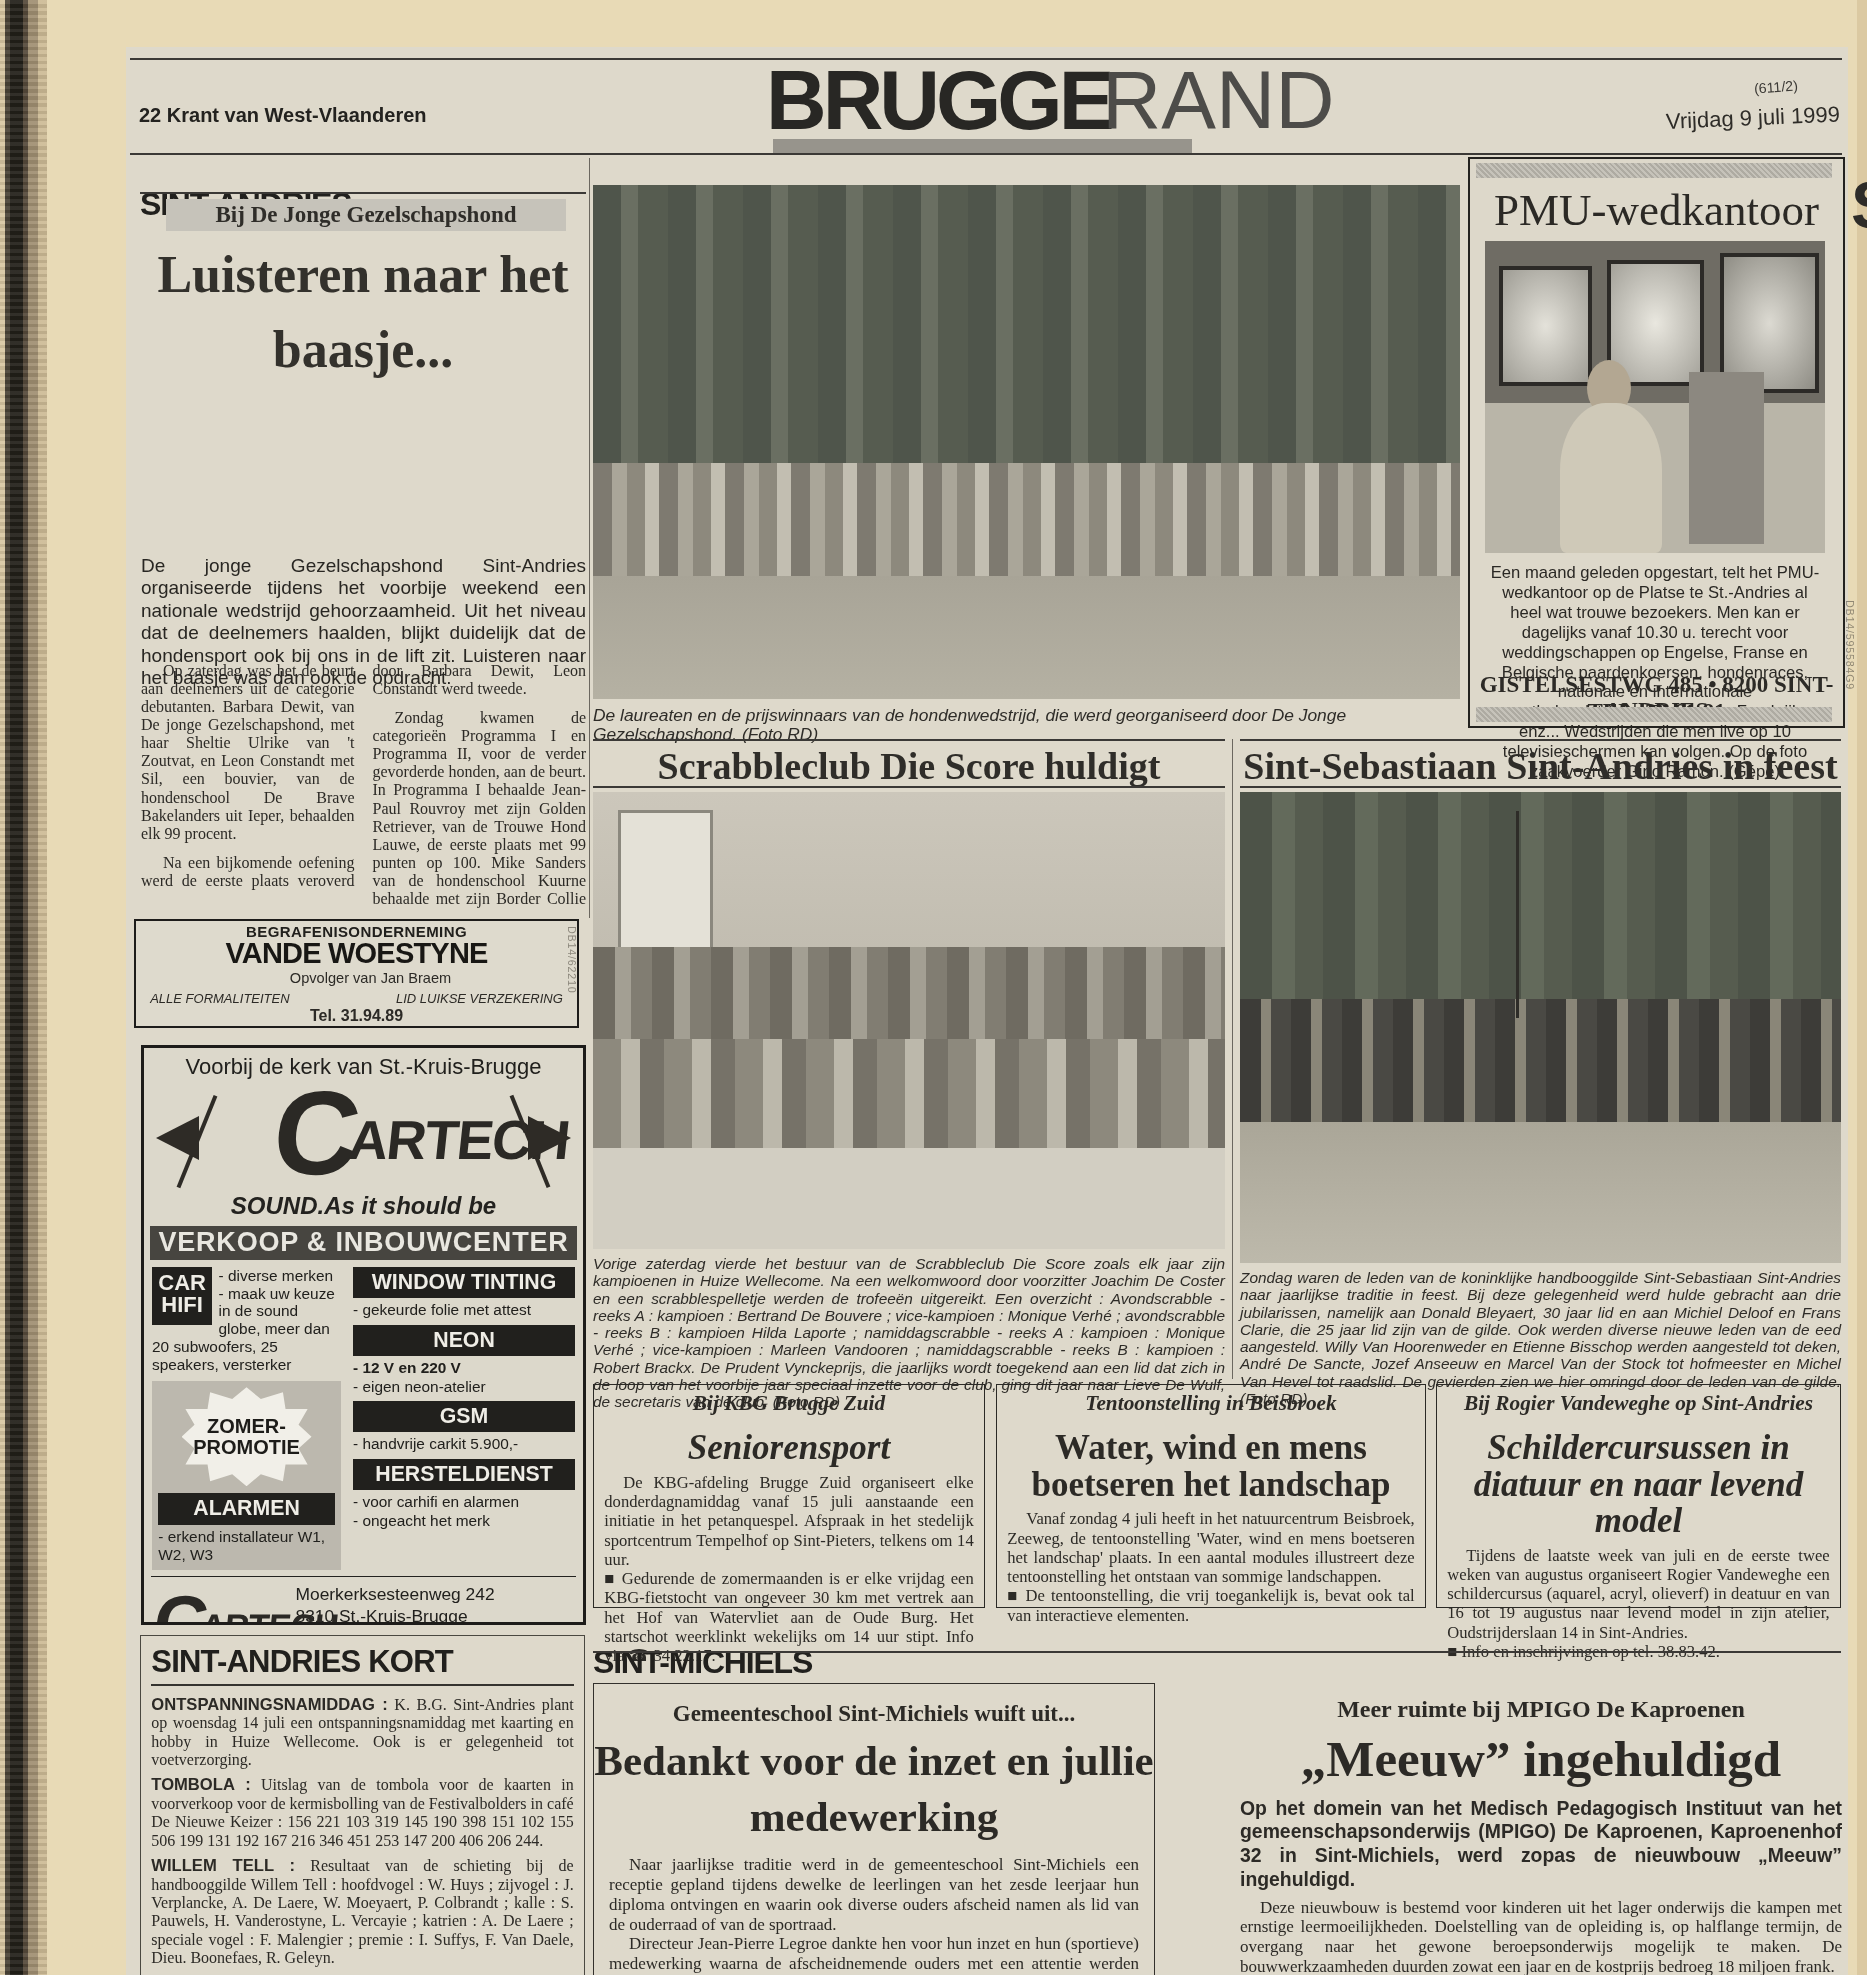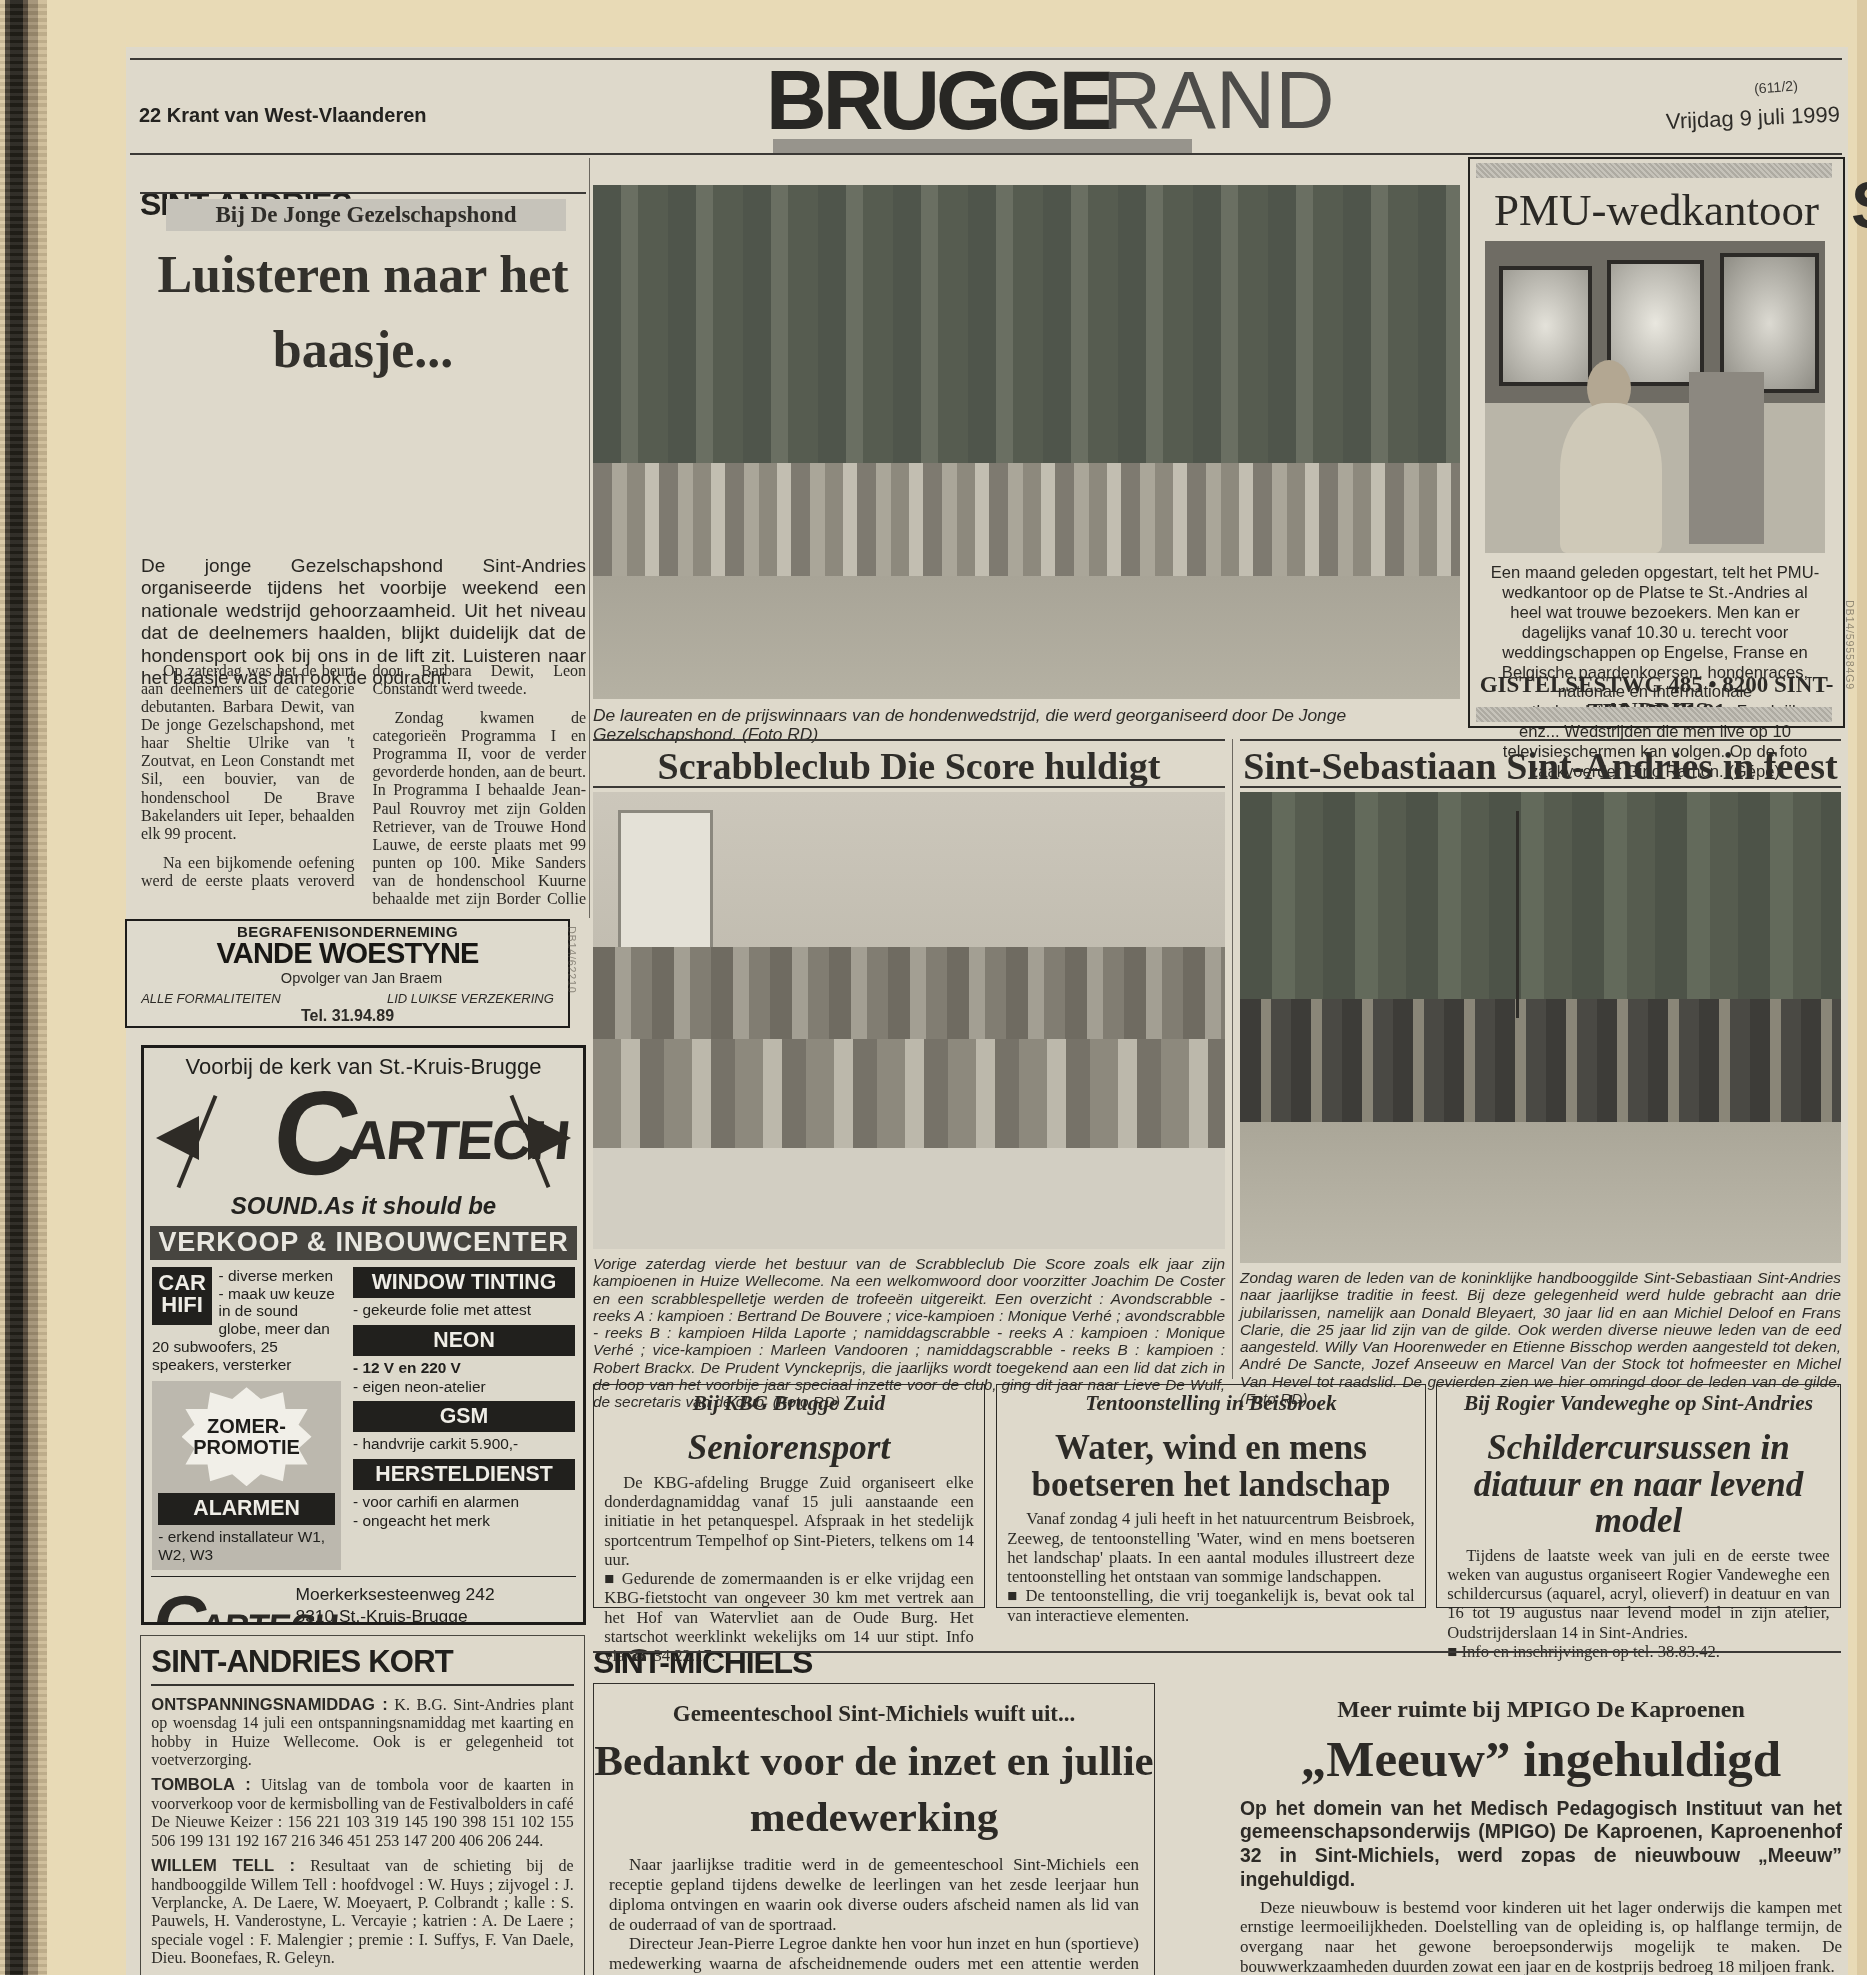--- a/index.html
+++ b/index.html
@@ -49,21 +49,21 @@
   .rowhead{position:absolute;text-align:center;font-weight:bold;font-size:38px;color:#2f2d29;line-height:1;}
   
   #pmu-box{position:absolute;left:1468px;top:157px;width:373px;height:567px;border:2.8px solid #23221f;background:#ddd8ca;}
   .pmu-bar{position:absolute;left:5.5px;width:356px;height:15px;background:repeating-linear-gradient(45deg,#aeaba2 0 2px,#c6c3ba 2px 4px);}
   #pmu-title{position:absolute;left:0;top:24.5px;width:100%;text-align:center;font-size:45px;color:#2b2925;}
   #pmu-caption{position:absolute;left:15px;top:404px;width:340px;font-family:"Liberation Sans",sans-serif;
     font-size:16.6px;line-height:1.2;text-align:center;color:#2a2824;}
   #pmu-addr{position:absolute;left:0;top:513px;width:100%;text-align:center;font-weight:bold;font-size:23px;}
   #pmu-tel{position:absolute;left:0;top:540px;width:100%;text-align:center;font-weight:bold;font-size:23px;}
   
-  #vande-box{position:absolute;left:125px;top:919px;width:441px;height:105px;border:2.8px solid #1d1c1a;
+  #vande-box{position:absolute;left:134px;top:919px;width:441px;height:105px;border:2.8px solid #1d1c1a;
     background:#dedacd;text-align:center;font-family:"Liberation Sans",sans-serif;overflow:hidden;}
   #vande-top{margin-top:2.4px;font-weight:bold;font-size:15px;letter-spacing:0.4px;color:#21201d;}
   #vande-name{font-weight:bold;font-size:29px;letter-spacing:-0.8px;line-height:.95;color:#181714;}
   #vande-sub{font-size:14.6px;margin-top:1.6px;padding-left:28px;}
   #vande-row{display:flex;justify-content:space-between;margin:5.5px 14.2px 0 14.2px;font-style:italic;font-size:13px;}
   #vande-tel{font-weight:bold;font-size:16px;margin-top:0.8px;}
   #vande-addr{display:flex;justify-content:space-between;margin:0.8px 4px 0 4px;font-weight:bold;font-size:15px;}
   
   #cartech-box{position:absolute;left:141px;top:1045px;width:439px;height:574px;border:3.2px solid #1d1c1a;
     background:#dcd8cb;font-family:"Liberation Sans",sans-serif;overflow:hidden;}

